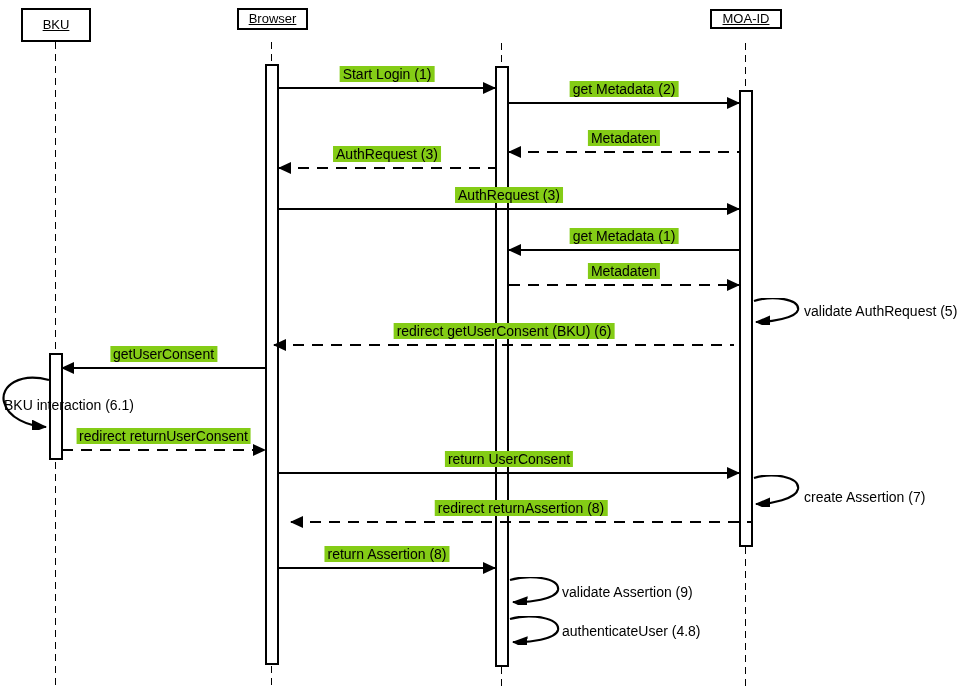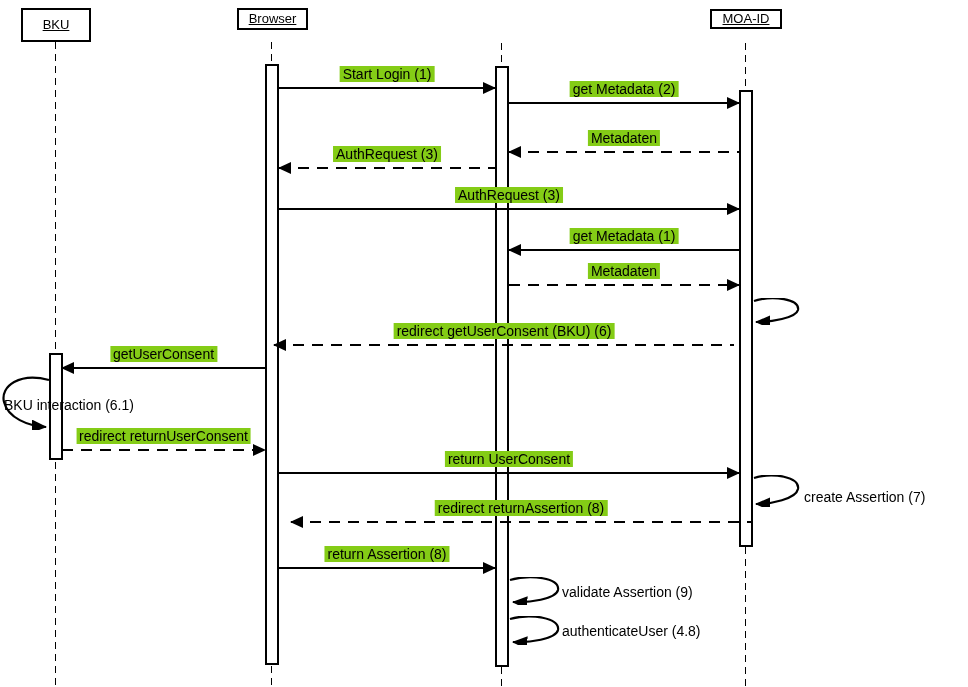--- a/index.html
+++ b/index.html
@@ -114,20 +114,21 @@
     <span class="mlabel">Metadaten</span>
     <div class="line"></div>
     <div class="ah right"></div>
   </div>
 
   <div class="selfmsg" style="left:753px;top:298px">
     <svg width="48" height="27" viewBox="0 0 48 27">
       <path d="M 1 3 C 20 -3 47 1 45 12 C 43 20 18 24 3 24" fill="none" stroke="#000" stroke-width="2.2" marker-end="url(#ah)"></path>
     </svg>
   </div>
+  <span class="selflabel" style="left:804px;top:302px">validate AuthRequest (5)</span>
 
   <div class="msg dashed" style="left:274px;top:344px;width:460px">
     <span class="mlabel">redirect getUserConsent (BKU) (6)</span>
     <div class="line"></div>
     <div class="ah left"></div>
   </div>
 
   <div class="msg" style="left:62px;top:367px;width:203px">
     <span class="mlabel">getUserConsent</span>
     <div class="line"></div>

